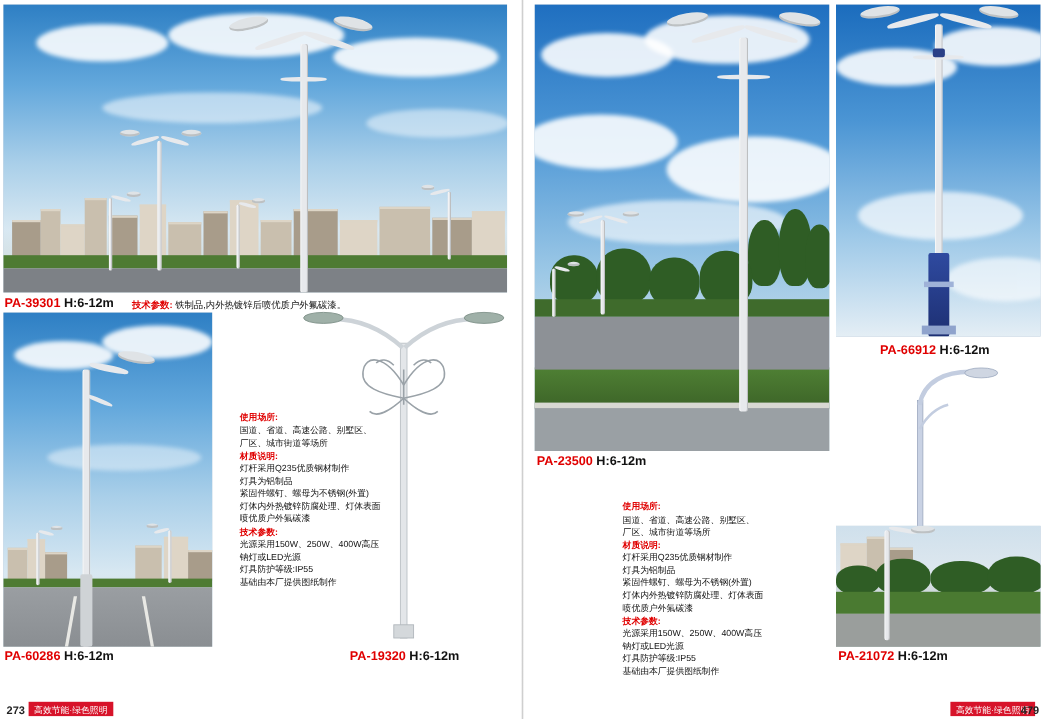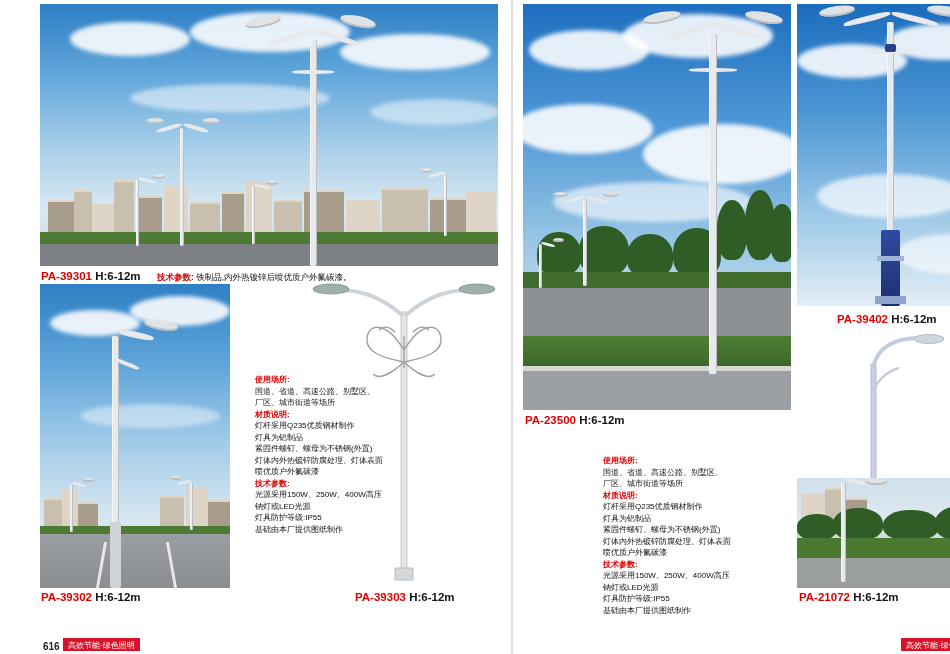--- a/index.html
+++ b/index.html
@@ -4,21 +4,21 @@
 <style>
   * { box-sizing: border-box; }
   html, body { margin:0; padding:0; }
   body {
     width: 950px; height: 654px;
     background: #ffffff;
     font-family: "Liberation Sans", sans-serif;
     position: relative;
     overflow: hidden;
   }
-  .page { position:absolute; inset:0;margin-left:37px; }
+  .page { position:absolute; inset:0; }
 
   
   .gutter {
     position:absolute; left:474px; top:0; width:2px; height:654px;
     background: linear-gradient(to right,#e9e9e9,#cfcfcf,#e9e9e9);
   }
 
   
   .photo {
     position:absolute;
@@ -196,21 +196,21 @@
     <div class="pole" style="left:30px; top:200px; width:3px; height:48px;"></div>
     <div class="arm" style="left:32px; top:199px; width:14px; height:3px; transform:rotate(14deg);"></div>
     <div class="head" style="left:43px; top:194px; width:11px; height:4px;"></div>
 
     <div class="pole" style="left:150px; top:198px; width:3px; height:48px;"></div>
     <div class="arm" style="left:137px; top:197px; width:14px; height:3px; transform:rotate(-14deg);"></div>
     <div class="head" style="left:130px; top:192px; width:11px; height:4px;"></div>
   </div>
 
   <div class="cap" style="left:4px; top:591px;">
-    <span>PA-39302</span>
+    <span>PA-60286</span>
     <span class="h">H:6-12m</span>
   </div>
 
   <div class="spec" style="left:218px; top:374px;">
     <div class="hdr">使用场所:</div>
     <div class="ln">国道、省道、高速公路、别墅区、</div>
     <div class="ln">厂区、城市街道等场所</div>
     <div class="hdr">材质说明:</div>
     <div class="ln">灯杆采用Q235优质钢材制作</div>
     <div class="ln">灯具为铝制品</div>
@@ -244,21 +244,21 @@
         <path d="M95 60 L95 92"></path>
         <path d="M86 56 C80 50 74 50 70 54"></path>
         <path d="M104 56 C110 50 116 50 120 54"></path>
       </g>
 
       <rect x="86" y="292" width="18" height="12" fill="#d4d8db" stroke="#b0b6bb" stroke-width="0.8"></rect>
     </svg>
   </div>
 
   <div class="cap" style="left:318px; top:591px;">
-    <span>PA-39303</span>
+    <span>PA-19320</span>
     <span class="h">H:6-12m</span>
   </div>
 
   <div class="photo" style="left:486px; top:4px; width:268px; height:406px;">
     <div class="sky" style="background:linear-gradient(to bottom,#1f6fc0 0%, #4f98d6 30%, #9cc8e6 60%, #cfe0ec 80%, #bfc9c2 100%);"></div>
     <div class="cloud" style="left:6px;   top:26px;  width:120px; height:40px;"></div>
     <div class="cloud" style="left:100px; top:10px;  width:150px; height:44px;"></div>
     <div class="cloud" style="left:-10px; top:100px; width:140px; height:50px;"></div>
     <div class="cloud" style="left:120px; top:120px; width:160px; height:60px;"></div>
     <div class="cloud" style="left:30px;  top:178px; width:200px; height:40px; opacity:.7;"></div>
@@ -313,21 +313,21 @@
     <div class="head" style="left:22px;  top:2px;  width:36px; height:10px; transform:rotate(-8deg);"></div>
     <div class="head" style="left:130px; top:2px;  width:36px; height:10px; transform:rotate(8deg);"></div>
     <div class="arm" style="left:70px; top:46px; width:46px; height:4px;"></div>
     <div class="base" style="left:88px; top:40px; width:11px; height:8px;"></div>
     <div class="base" style="left:84px; top:226px; width:19px; height:76px; background:linear-gradient(to bottom,#2f4aa0,#1d2f72);"></div>
     <div style="position:absolute; left:80px; top:252px; width:27px; height:5px; background:#9fb2d8;"></div>
     <div style="position:absolute; left:78px; top:292px; width:31px; height:8px; background:#8fa3cc;"></div>
   </div>
 
   <div class="cap" style="left:800px; top:313px;">
-    <span>PA-39402</span>
+    <span>PA-66912</span>
     <span class="h">H:6-12m</span>
   </div>
 
   <div style="position:absolute; left:800px; top:330px; width:120px; height:258px;">
     <svg viewBox="0 0 120 258" width="120" height="258">
       <rect x="34" y="34" width="5" height="222" fill="#c9d2e4" stroke="#9aa6bd" stroke-width="0.7"></rect>
       <path d="M36 38 C40 16 60 8 82 8" fill="none" stroke="#c3cde0" stroke-width="4"></path>
       <ellipse cx="92" cy="9" rx="15" ry="4.5" fill="#cfd6e2" stroke="#9aa6bd" stroke-width="0.7"></ellipse>
       <path d="M36 60 C44 46 54 40 62 38" fill="none" stroke="#c3cde0" stroke-width="2.4"></path>
       <rect x="30" y="244" width="14" height="12" fill="#2f4aa0"></rect>
@@ -366,19 +366,19 @@
     <div class="ln">紧固件螺钉、螺母为不锈钢(外置)</div>
     <div class="ln">灯体内外热镀锌防腐处理、灯体表面</div>
     <div class="ln">喷优质户外氟碳漆</div>
     <div class="hdr">技术参数:</div>
     <div class="ln">光源采用150W、250W、400W高压</div>
     <div class="ln">钠灯或LED光源</div>
     <div class="ln">灯具防护等级:IP55</div>
     <div class="ln">基础由本厂提供图纸制作</div>
   </div>
 
-  <div class="pgnum" style="left:6px;">616</div>
+  <div class="pgnum" style="left:6px;">273</div>
   <div class="footstrip" style="left:26px;">高效节能·绿色照明</div>
 
   <div class="footstrip" style="left:864px;">高效节能·绿色照明</div>
   <div class="pgnum" style="left:928px;">479</div>
 
 </div>
 
 </body></html>

